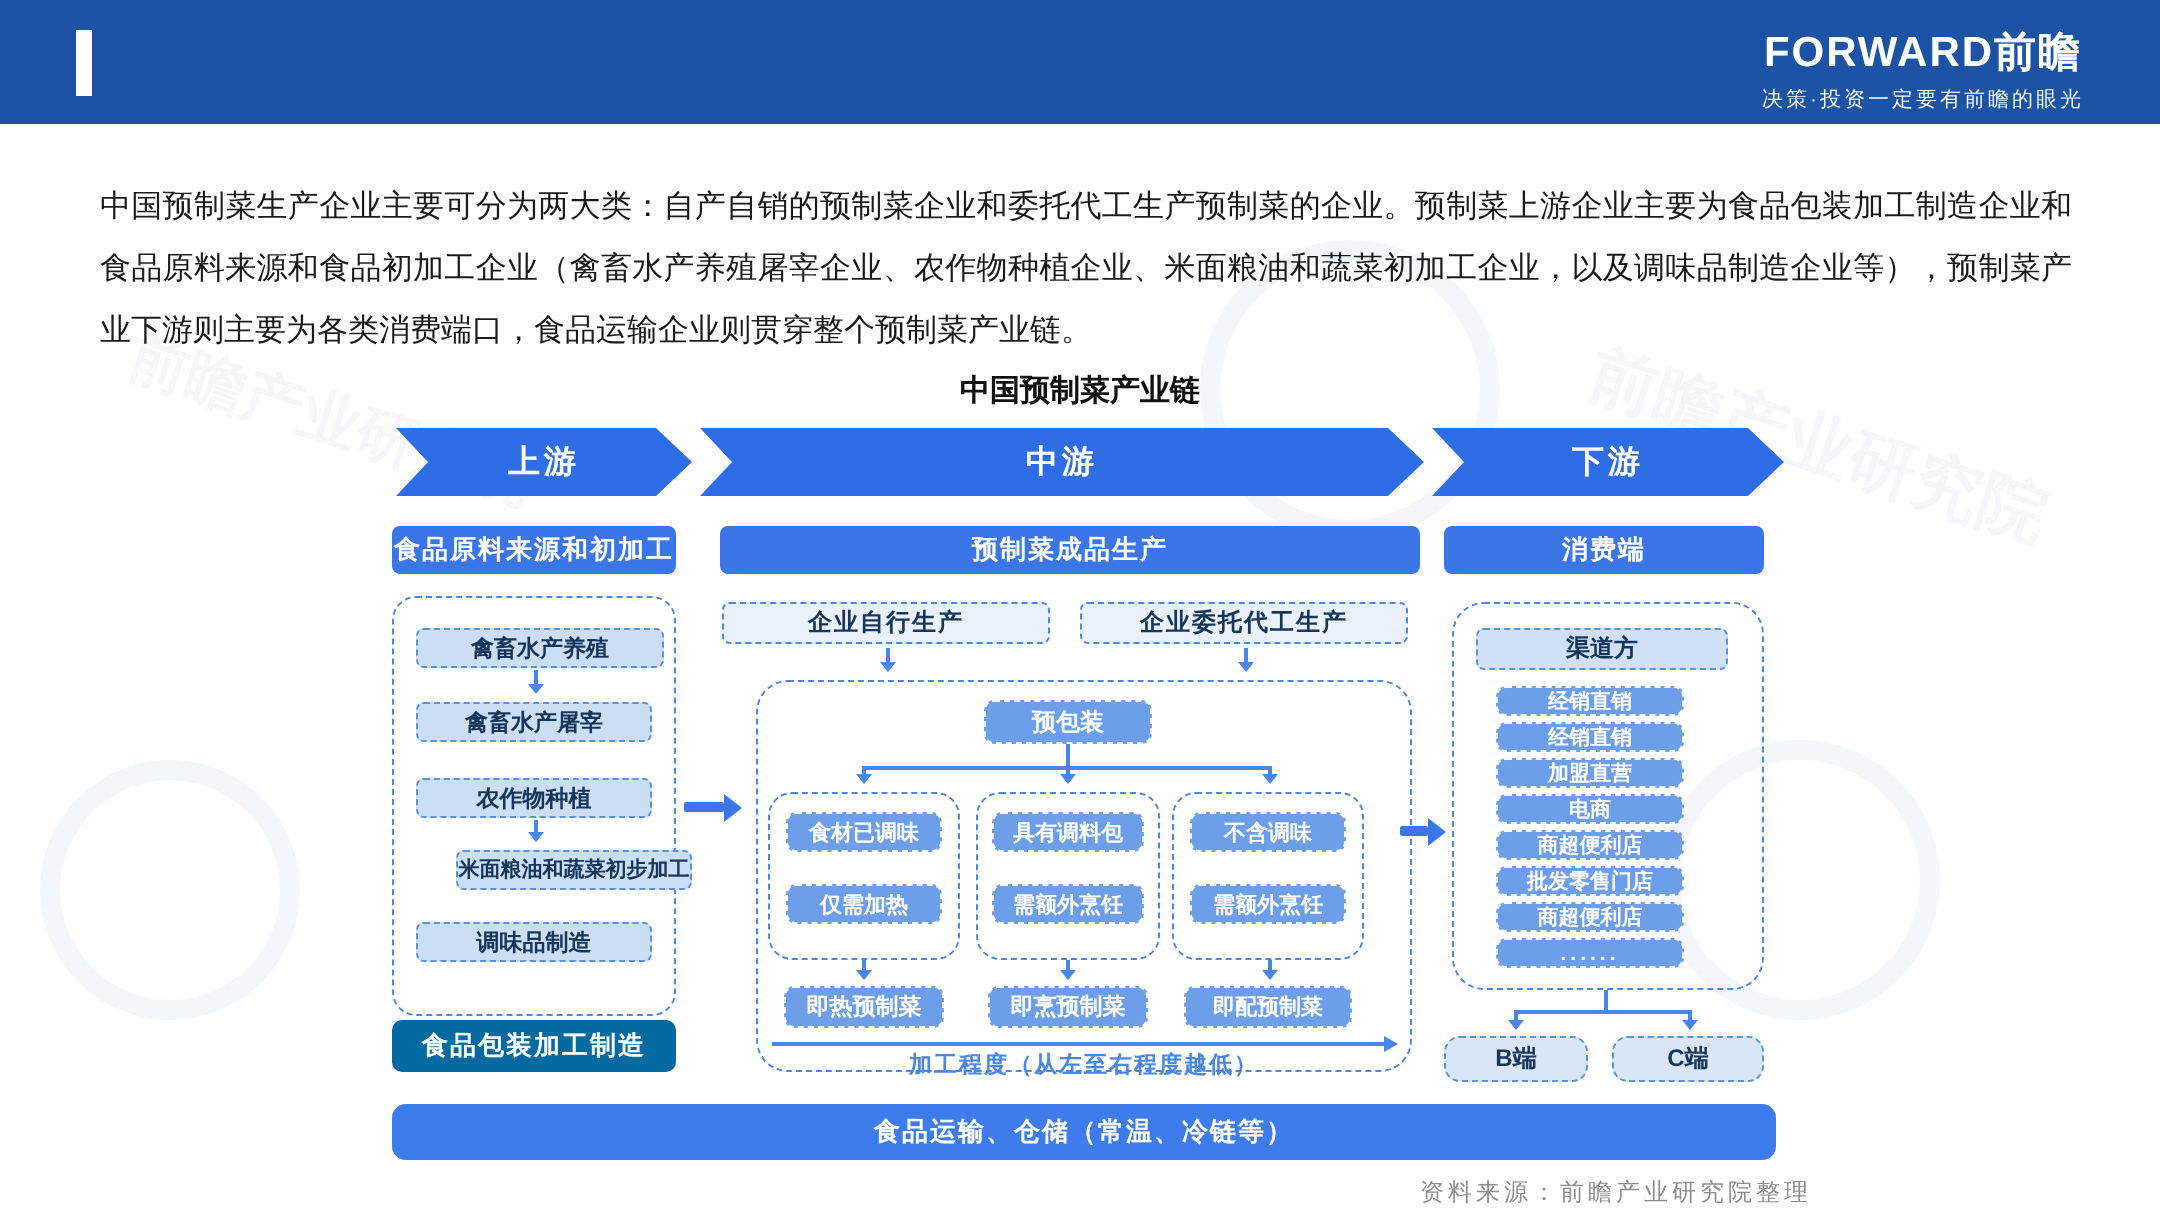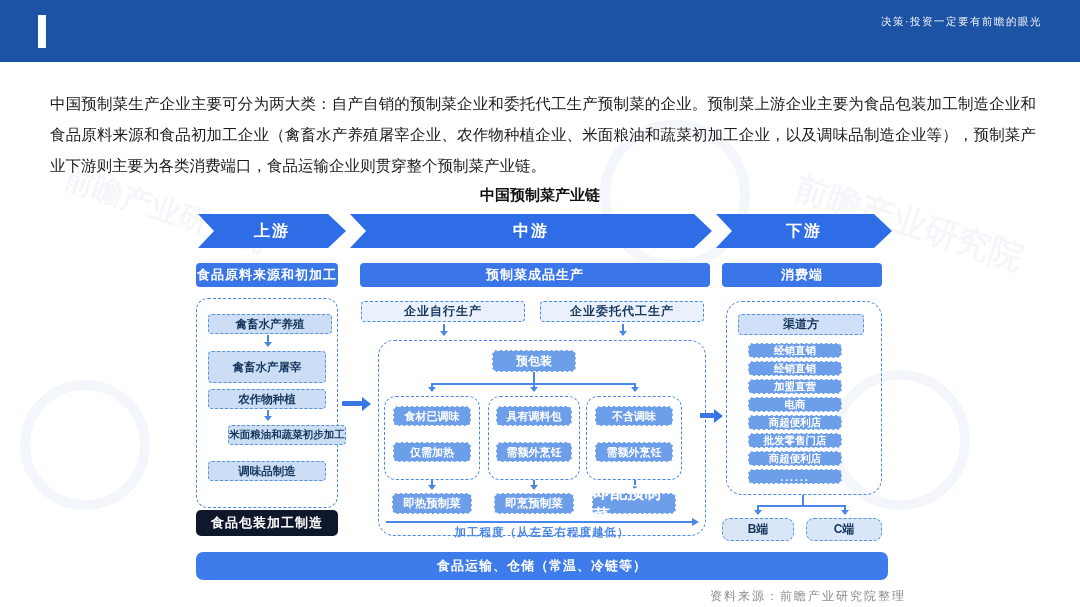--- a/index.html
+++ b/index.html
@@ -25,21 +25,21 @@
     clip-path:polygon(0 0, calc(100% - 18px) 0, 100% 50%, calc(100% - 18px) 100%, 0 100%, 16px 50%); }
   .col-header { position:absolute; top:263px; height:24px; background:#3a76e8; border-radius:4px; color:#fff; font-weight:bold; font-size:13px;
     display:flex; align-items:center; justify-content:center; letter-spacing:1px; }
   .dashed-box { position:absolute; border:1.5px dashed #4a86e8; border-radius:12px; background:transparent; }
   .light-box { position:absolute; background:#cbdef5; border:1.3px dashed #5b8fe0; border-radius:4px; color:#16365c; font-weight:bold;
     display:flex; align-items:center; justify-content:center; font-size:11.5px; }
   .ghost-box { position:absolute; background:#eaf1fc; border:1.3px dashed #4a86e8; border-radius:4px; color:#16365c; font-weight:bold;
     display:flex; align-items:center; justify-content:center; font-size:12px; letter-spacing:1px; }
   .mid-box { position:absolute; background:#6d9ee9; border:1.5px dashed rgba(255,255,255,.95); border-radius:5px; color:#fff; font-weight:bold;
     display:flex; align-items:center; justify-content:center; font-size:11px; }
-  .solid-box { position:absolute; background:#0f172a; border-radius:5px; color:#fff; font-weight:bold;
+  .solid-box { position:absolute; background:#0369a1; border-radius:5px; color:#fff; font-weight:bold;
     display:flex; align-items:center; justify-content:center; font-size:13px; letter-spacing:1px; }
   
   .vline { position:absolute; width:1.5px; background:#4a86e8; }
   .hline { position:absolute; height:1.5px; background:#4a86e8; }
   .varrow { position:absolute; width:1.5px; background:#4a86e8; }
   .varrow::after { content:''; position:absolute; left:-3.2px; bottom:-5px; border:4px solid transparent; border-top:5px solid #4a86e8; }
   .harrow { position:absolute; height:5px; background:#3b76e8; border-radius:1px; }
   .harrow::after { content:''; position:absolute; right:-9px; top:-4.5px; border-left:9px solid #3b76e8; border-top:7px solid transparent; border-bottom:7px solid transparent; }
   .axis-line { position:absolute; height:1.6px; background:#4a86e8; }
   .axis-line::after { content:''; position:absolute; right:-7px; top:-3.2px; border-left:7px solid #4a86e8; border-top:4px solid transparent; border-bottom:4px solid transparent; }
@@ -55,40 +55,41 @@
 
 <div class="wm-circle" style="left:20px; top:380px; width:130px; height:130px;"></div>
 <div class="wm-circle" style="left:600px; top:120px; width:150px; height:150px;"></div>
 <div class="wm-circle" style="left:830px; top:370px; width:140px; height:140px;"></div>
 <div class="wm" style="left:790px; top:200px; font-size:34px; transform:rotate(18deg);">前瞻产业研究院</div>
 <div class="wm" style="left:60px; top:190px; font-size:30px; transform:rotate(18deg);">前瞻产业研究院</div>
 
 <div class="top-bar">
   <div class="accent-bar"></div>
   <div class="logo">
+    <div class="logo-main">FORWARD前瞻</div>
     <div class="logo-tag">决策·投资一定要有前瞻的眼光</div>
   </div>
 </div>
 
 <div class="intro">中国预制菜生产企业主要可分为两大类：自产自销的预制菜企业和委托代工生产预制菜的企业。预制菜上游企业主要为食品包装加工制造企业和食品原料来源和食品初加工企业（禽畜水产养殖屠宰企业、农作物种植企业、米面粮油和蔬菜初加工企业，以及调味品制造企业等），预制菜产业下游则主要为各类消费端口，食品运输企业则贯穿整个预制菜产业链。</div>
 
 <div class="diagram-title">中国预制菜产业链</div>
 
 <div class="chevron" style="left:198px; width:148px;">上游</div>
 <div class="chevron" style="left:350px; width:362px;">中游</div>
 <div class="chevron" style="left:716px; width:176px;">下游</div>
 
 <div class="col-header" style="left:196px; width:142px;">食品原料来源和初加工</div>
 <div class="col-header" style="left:360px; width:350px;">预制菜成品生产</div>
 <div class="col-header" style="left:722px; width:160px;">消费端</div>
 
 <div class="dashed-box" style="left:196px; top:298px; width:142px; height:210px;"></div>
 <div class="light-box" style="left:208px; top:314px; width:124px; height:20px;">禽畜水产养殖</div>
 <div class="varrow" style="left:267px; top:335px; height:11px;"></div>
-<div class="light-box" style="left:208px; top:351px; width:118px; height:32px;">禽畜水产屠宰</div>
+<div class="light-box" style="left:208px; top:351px; width:118px; height:20px;">禽畜水产屠宰</div>
 <div class="light-box" style="left:208px; top:389px; width:118px; height:20px;">农作物种植</div>
 <div class="varrow" style="left:267px; top:410px; height:10px;"></div>
 <div class="light-box" style="left:208px; top:425px; width:118px; height:20px; font-size:10.5px;margin-left:20px;">米面粮油和蔬菜初步加工</div>
 <div class="light-box" style="left:208px; top:461px; width:118px; height:20px;">调味品制造</div>
 <div class="solid-box" style="left:196px; top:510px; width:142px; height:26px;">食品包装加工制造</div>
 
 <div class="harrow" style="left:342px; top:401px; width:20px;"></div>
 
 <div class="ghost-box" style="left:361px; top:301px; width:164px; height:21px;">企业自行生产</div>
 <div class="ghost-box" style="left:540px; top:301px; width:164px; height:21px;">企业委托代工生产</div>
@@ -114,21 +115,21 @@
 <div class="mid-box" style="left:496px; top:442px; width:76px; height:20px;">需额外烹饪</div>
 <div class="mid-box" style="left:595px; top:406px; width:78px; height:20px;text-align:right;">不含调味</div>
 <div class="mid-box" style="left:595px; top:442px; width:78px; height:20px;">需额外烹饪</div>
 
 <div class="varrow" style="left:431px; top:480px; height:9px;"></div>
 <div class="varrow" style="left:533px; top:480px; height:9px;"></div>
 <div class="varrow" style="left:634px; top:480px; height:9px;"></div>
 
 <div class="mid-box" style="left:392px; top:493px; width:80px; height:21px; font-size:11.5px;">即热预制菜</div>
 <div class="mid-box" style="left:494px; top:493px; width:80px; height:21px; font-size:11.5px;">即烹预制菜</div>
-<div class="mid-box" style="left:592px; top:493px; width:84px; height:21px; font-size:17px;">即配预制菜</div>
+<div class="mid-box" style="left:592px; top:493px; width:84px; height:21px; font-size:11px;">即配预制菜</div>
 
 <div class="axis-line" style="left:386px; top:521px; width:306px;"></div>
 <div class="axis-label" style="left:378px; top:525px; width:328px;">加工程度（从左至右程度越低）</div>
 
 <div class="harrow" style="left:700px; top:413px; width:14px;"></div>
 
 <div class="dashed-box" style="left:726px; top:301px; width:156px; height:194px; border-radius:16px;"></div>
 <div class="light-box" style="left:738px; top:314px; width:126px; height:21px; font-size:12px; background:#cfe0f8;">渠道方</div>
 
 <div class="mid-box" style="left:748px; top:343px; width:94px; height:15px; font-size:10.5px;">经销直销</div>

